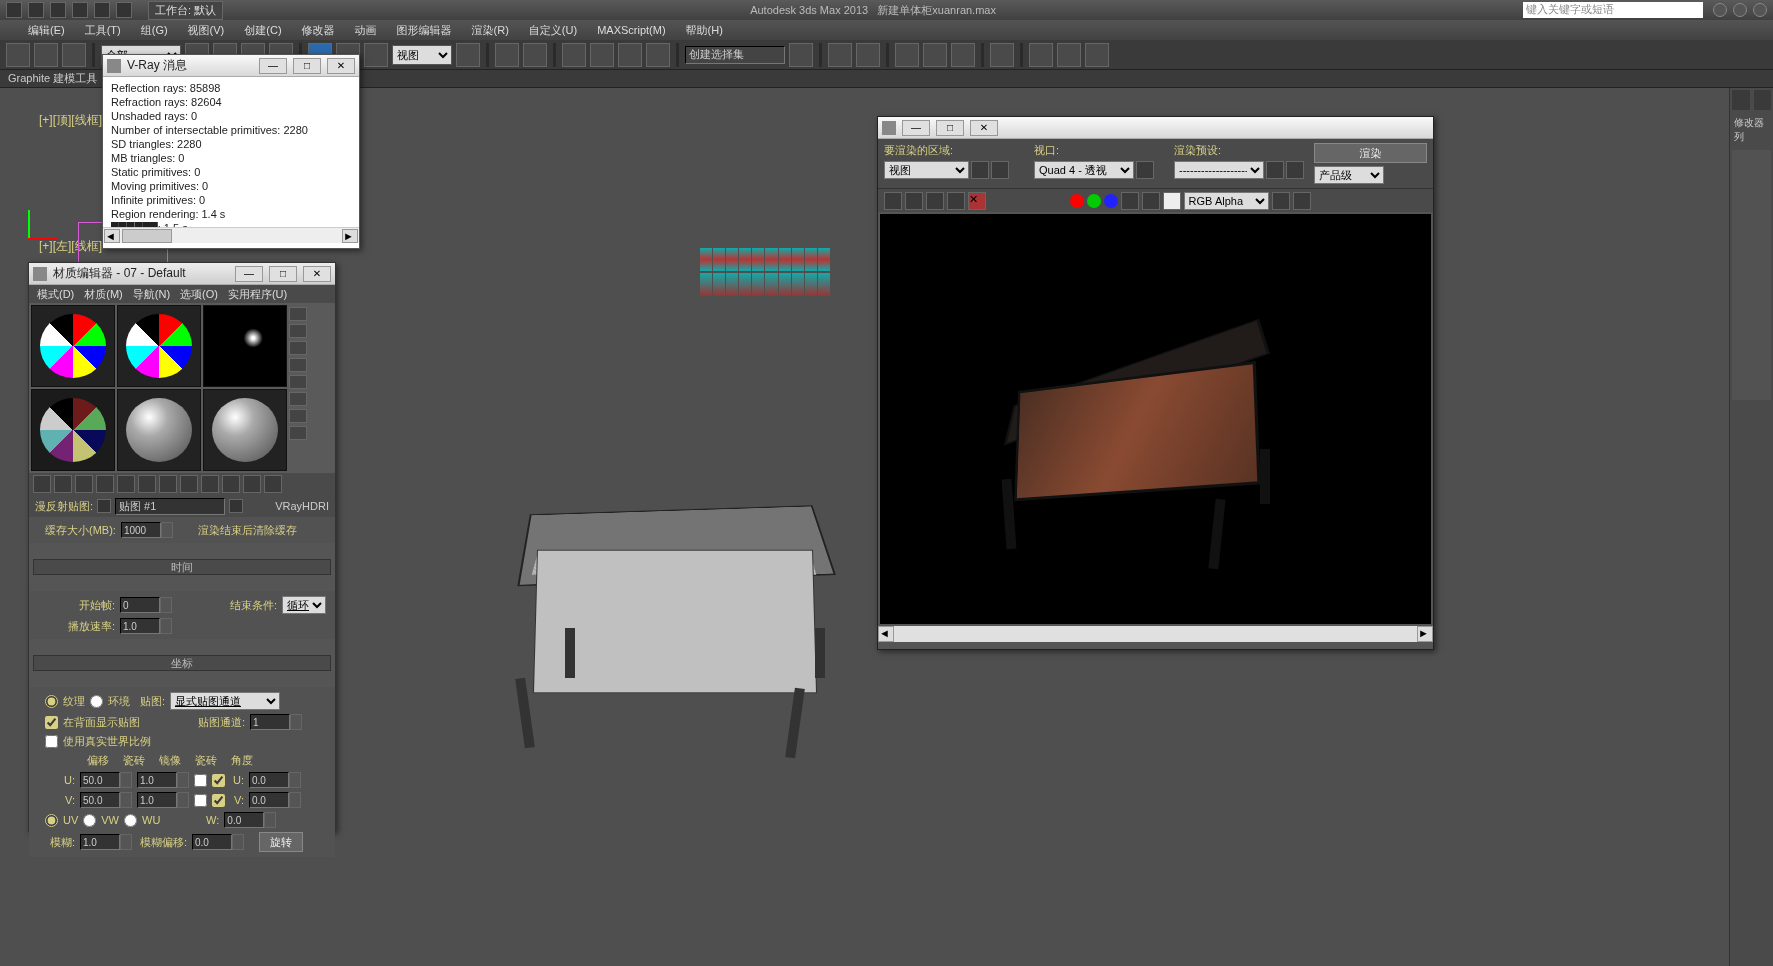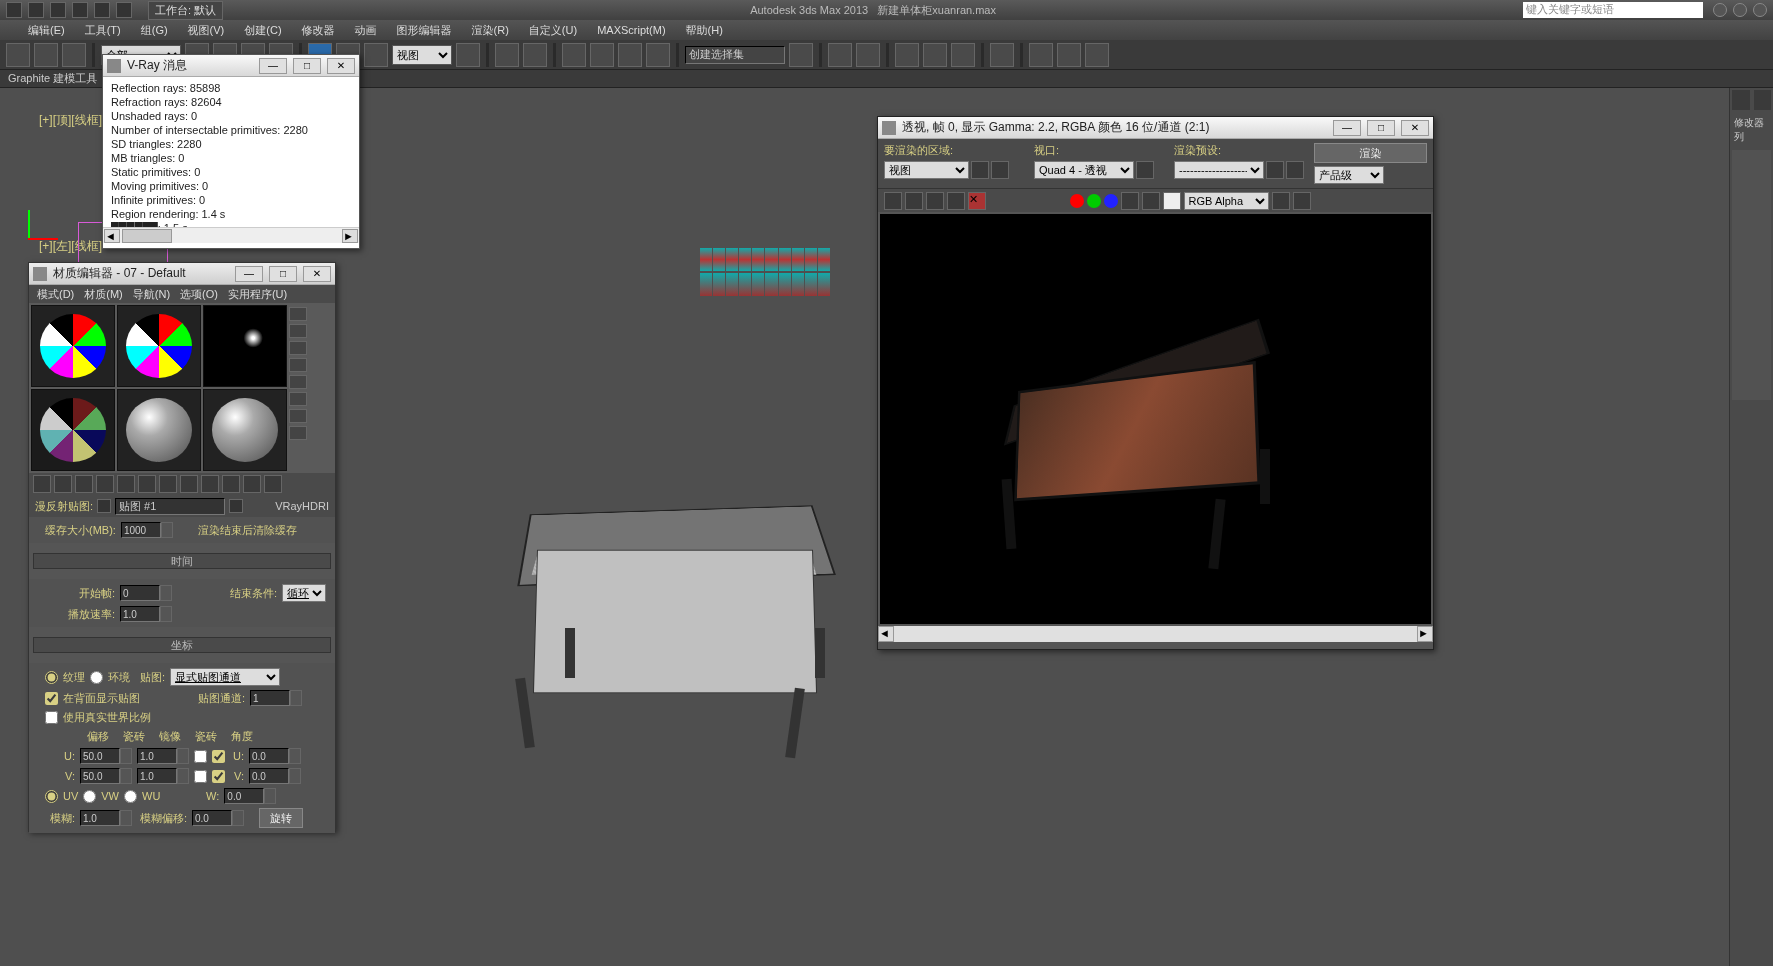--- a/index.html
+++ b/index.html
@@ -73,21 +73,21 @@
 .mat-swatches .sw.dark::after { content:""; position:absolute; inset:0; background: radial-gradient(circle at 60% 40%, #fff 2%, #000 14%, #000 100%); }
 .mat-swatches .sw.gray::after { content:""; position:absolute; inset:8px; border-radius:50%; background: radial-gradient(circle at 35% 30%, #fff, #aaa 30%, #666 80%); }
 .mat-swatches .side { width: 22px; display: flex; flex-direction: column; gap: 3px; padding-top: 2px; }
 .mat-swatches .side span { width: 18px; height: 14px; background: #444; border: 1px solid #666; }
 .mat-toolbar { height: 22px; background: #4a4a4a; display: flex; align-items: center; gap: 3px; padding: 0 4px; }
 .mat-toolbar span { width: 18px; height: 18px; background: #3a3a3a; border: 1px solid #666; }
 .mat-namebar { height: 22px; background: #4a4a4a; display: flex; align-items: center; gap: 4px; padding: 0 6px; color: #d8d084; }
 .mat-namebar .edit { flex: 1; max-width: 110px; background: #333; border: 1px inset #222; color: #ccc; height: 17px; padding: 0 3px; }
 .mat-namebar .type { margin-left: auto; color: #ccc; }
 .mat-section { background: #525252; color: #ddd; padding: 3px 8px; font-size: 11px; }
-.mat-header { height: 16px; background: #4a4a4a; text-align: center; color: #bbb; border: 1px solid #333; margin: 10px 4px; font-size: 11px; line-height: 15px; }
+.mat-header { height: 16px; background: #4a4a4a; text-align: center; color: #bbb; border: 1px solid #333; margin: 16px 4px; font-size: 11px; line-height: 15px; }
 .mat-row { display: flex; align-items: center; gap: 5px; padding: 2px 8px; color: #d8d084; }
 .mat-row label { min-width: 70px; text-align: right; }
 .spin { display: inline-flex; align-items: center; }
 .spin input { width: 40px; height: 16px; background: #333; color: #ccc; border: 1px inset #222; font-size: 10px; padding: 0 2px; }
 .spin .ud { width: 12px; height: 16px; background: #555; border: 1px solid #666; }
 select.dk { background: #ddd; font-size: 11px; height: 18px; text-decoration: underline; }
 input[type=radio],input[type=checkbox] { accent-color: #d8d084; }
 
 .render-win { left: 877px; top: 116px; width: 557px; height: 534px; background: #555; border: 1px solid #222; }
 .render-menu { background: #4a4a4a; padding: 4px 6px; display: grid; grid-template-columns: 150px 140px 140px auto; gap: 0; color: #d8d084; font-size: 11px; }
@@ -469,21 +469,20 @@
           <span class="ud"></span>
         </div>
       <button class="rbtn" style="margin-left:10px;padding:1px 10px">旋转</button>
     </div>
   </div>
 </div>
 
 <div class="win render-win">
   <div class="titlerow">
     <span class="ico"></span>
-    <span class="ttl">透视, 帧 0, 显示 Gamma: 2.2, RGBA 颜色 16 位/通道 (2:1)</span>
     <span class="ctrl">—</span>
     <span class="ctrl">□</span>
     <span class="ctrl close">✕</span>
   </div>
   <div class="render-menu">
     <div class="cell">
       <span>要渲染的区域:</span>
       <div class="row2">
         <select><option>视图</option></select>
         <span class="sq"></span>

